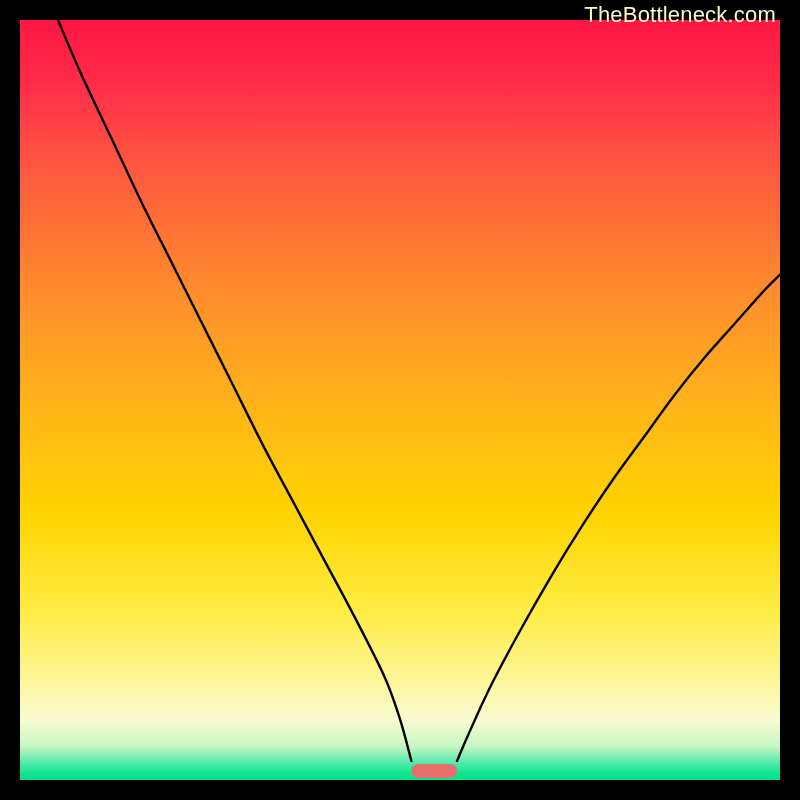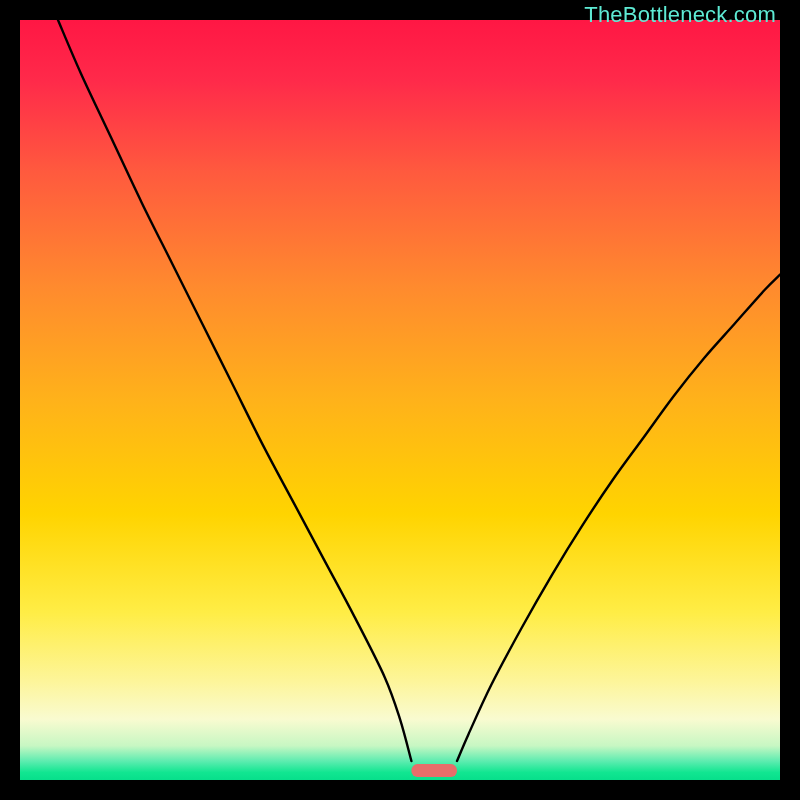--- a/index.html
+++ b/index.html
@@ -23,21 +23,21 @@
     position: absolute;
     left: 0;
     top: 0;
     width: 760px;
     height: 760px;
   }
   .watermark {
     position: absolute;
     top: 2px;
     right: 24px;
-    color: #5eead4;
+    color: #fef9c3;
     font-size: 22px;
     font-weight: 500;
     letter-spacing: 0.2px;
     z-index: 10;
   }
 </style>
 </head>
 <body>
 
 <div class="watermark">TheBottleneck.com</div>

